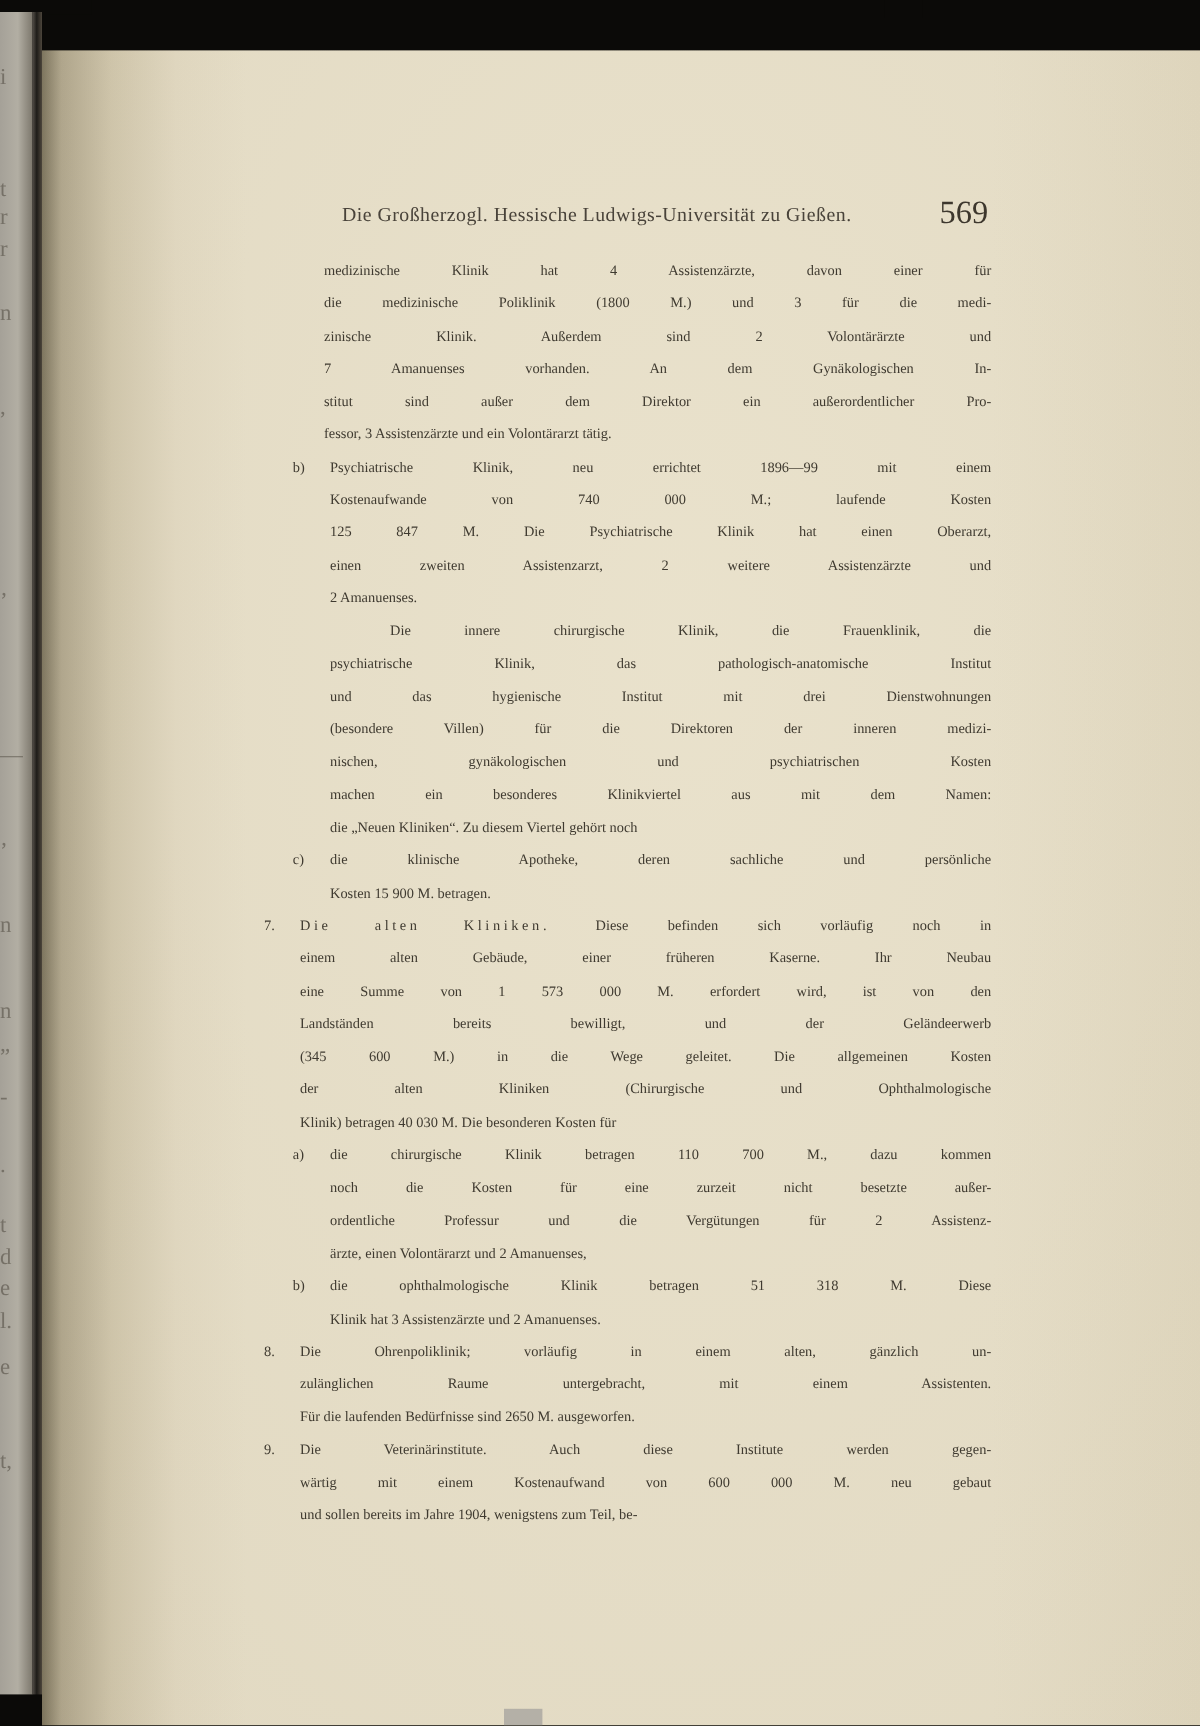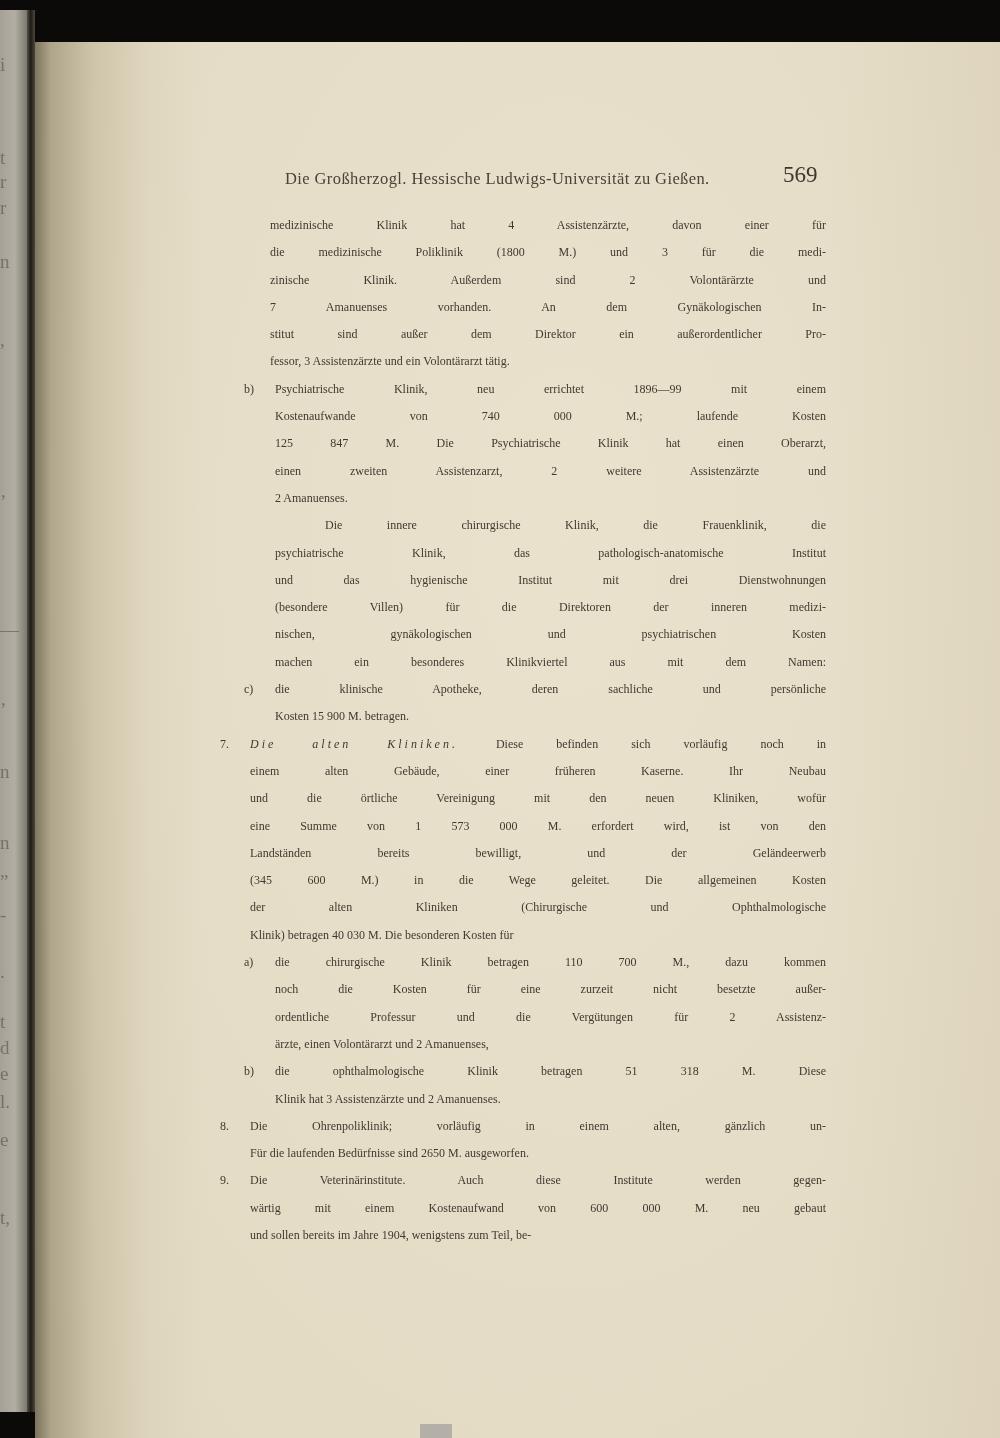--- a/index.html
+++ b/index.html
@@ -13,35 +13,35 @@
   
   .seam{position:absolute;left:27px;top:10px;width:8px;height:1402px;
         background:linear-gradient(90deg,#56514a 0,#1e1c18 45%,#4d463c 100%);}
   
   .paper{position:absolute;left:35px;top:10px;width:965px;height:1402px;
          background:
            radial-gradient(ellipse at 55% 35%, rgba(255,255,255,0.05), rgba(60,45,20,0.04)),
            linear-gradient(90deg,#7e765f 0,#b2a88e 16px,#d2c8ad 58px,#e3dac2 112px,#e8e0c9 170px,#e8e0c9 82%,#e2d9c0 100%); margin-top: 32px;}
   .running-head{position:absolute;left:250px;top:127px;font-size:16.5px;letter-spacing:.4px;
                 color:#49433a;}
-  .page-number{position:absolute;left:748px;top:120px;font-size:23px;color:#3d372d;}
+  .page-number{position:absolute;left:748px;top:120px;font-size:27px;color:#3d372d;}
   .text-column{position:absolute;left:185px;top:170px;width:606px;font-size:12px;
                color:#3f3a30;line-height:27.3px;}
   .block{position:relative;}
   .block .label{position:absolute;top:0;line-height:27.3px;}
   .block.lettered .label{left:24px;}
   .block.numbered .label{left:0;}
   .block.plain   .lines{margin-left:50px;}
   .block.hang    .lines{margin-left:55px;}
   .block.lettered .lines{margin-left:55px;}
   .block.numbered .lines{margin-left:30px;}
   .tline{text-align:justify;text-align-last:justify;}
   .tline.last{text-align-last:left;}
   .tline.ind{text-indent:50px;}
-  .sperr{letter-spacing:3px;padding-right:5px;font-style:italic;}
+  .sperr{letter-spacing:3px;padding-right:5px;}
   
   .top-tab1{position:absolute;left:40px;top:0;width:36px;height:12px;background:#0b0a08;}
   .top-tab2{position:absolute;left:737px;top:0;width:32px;height:15px;background:#0b0a08;}
   .bottom-notch{position:absolute;left:420px;top:1424px;width:32px;height:14px;background:#b4b0a7;}
 </style>
 </head>
 <body>
 
 <div class="canvas">
 
@@ -101,37 +101,37 @@
       </div>
 
       <div class="block hang">
         <div class="lines">
             <div class="tline ind">Die innere chirurgische Klinik, die Frauenklinik, die</div>
             <div class="tline">psychiatrische Klinik, das pathologisch-anatomische Institut</div>
             <div class="tline">und das hygienische Institut mit drei Dienstwohnungen</div>
             <div class="tline">(besondere Villen) für die Direktoren der inneren medizi-</div>
             <div class="tline">nischen, gynäkologischen und psychiatrischen Kosten</div>
             <div class="tline">machen ein besonderes Klinikviertel aus mit dem Namen:</div>
+            <div class="tline last">die „Neuen Kliniken“. Zu diesem Viertel gehört noch</div>
           </div>
       </div>
 
       <div class="block lettered">
         <span class="label">c)</span>
         <div class="lines">
             <div class="tline">die klinische Apotheke, deren sachliche und persönliche</div>
             <div class="tline last">Kosten 15 900 M. betragen.</div>
           </div>
       </div>
 
       <div class="block numbered">
         <span class="label">7.</span>
         <div class="lines">
             <div class="tline"><span class="sperr">Die alten Kliniken.</span> Diese befinden sich vorläufig noch in</div>
             <div class="tline">einem alten Gebäude, einer früheren Kaserne. Ihr Neubau</div>
-            <div class="tline">und die örtliche Vereinigung mit den neuen Kliniken, wofür</div>
             <div class="tline">eine Summe von 1 573 000 M. erfordert wird, ist von den</div>
             <div class="tline">Landständen bereits bewilligt, und der Geländeerwerb</div>
             <div class="tline">(345 600 M.) in die Wege geleitet. Die allgemeinen Kosten</div>
             <div class="tline">der alten Kliniken (Chirurgische und Ophthalmologische</div>
             <div class="tline last">Klinik) betragen 40 030 M. Die besonderen Kosten für</div>
           </div>
       </div>
 
       <div class="block lettered">
         <span class="label">a)</span>
@@ -148,20 +148,21 @@
         <div class="lines">
             <div class="tline">die ophthalmologische Klinik betragen 51 318 M. Diese</div>
             <div class="tline last">Klinik hat 3 Assistenzärzte und 2 Amanuenses.</div>
           </div>
       </div>
 
       <div class="block numbered">
         <span class="label">8.</span>
         <div class="lines">
             <div class="tline">Die Ohrenpoliklinik; vorläufig in einem alten, gänzlich un-</div>
+            <div class="tline">zulänglichen Raume untergebracht, mit einem Assistenten.</div>
             <div class="tline last">Für die laufenden Bedürfnisse sind 2650 M. ausgeworfen.</div>
           </div>
       </div>
 
       <div class="block numbered">
         <span class="label">9.</span>
         <div class="lines">
             <div class="tline">Die Veterinärinstitute. Auch diese Institute werden gegen-</div>
             <div class="tline">wärtig mit einem Kostenaufwand von 600 000 M. neu gebaut</div>
             <div class="tline last">und sollen bereits im Jahre 1904, wenigstens zum Teil, be-</div>

